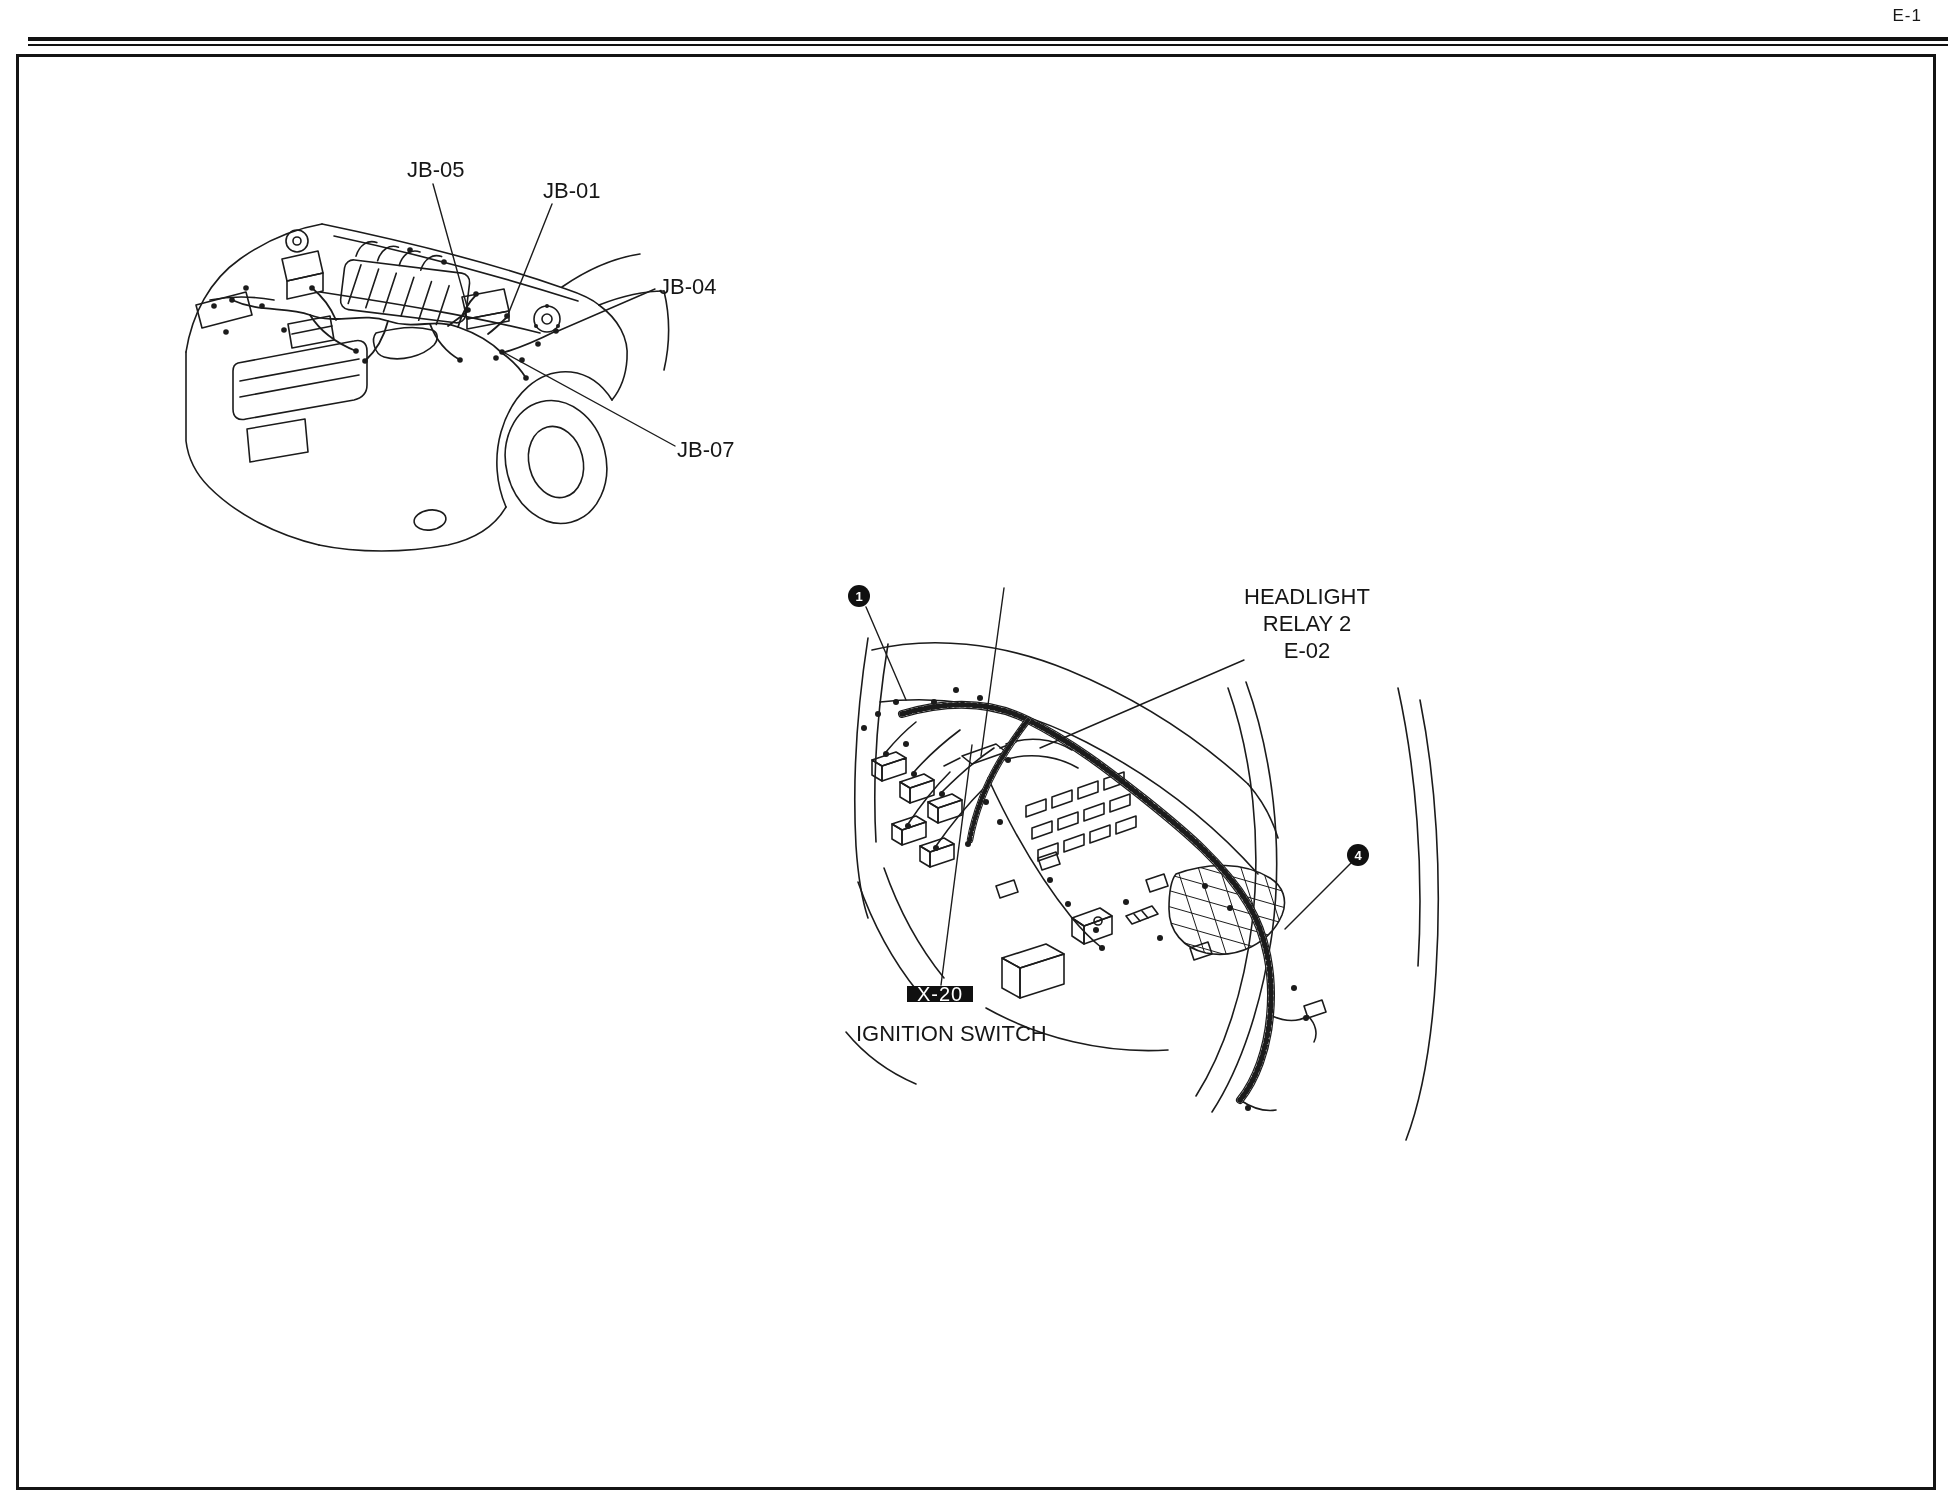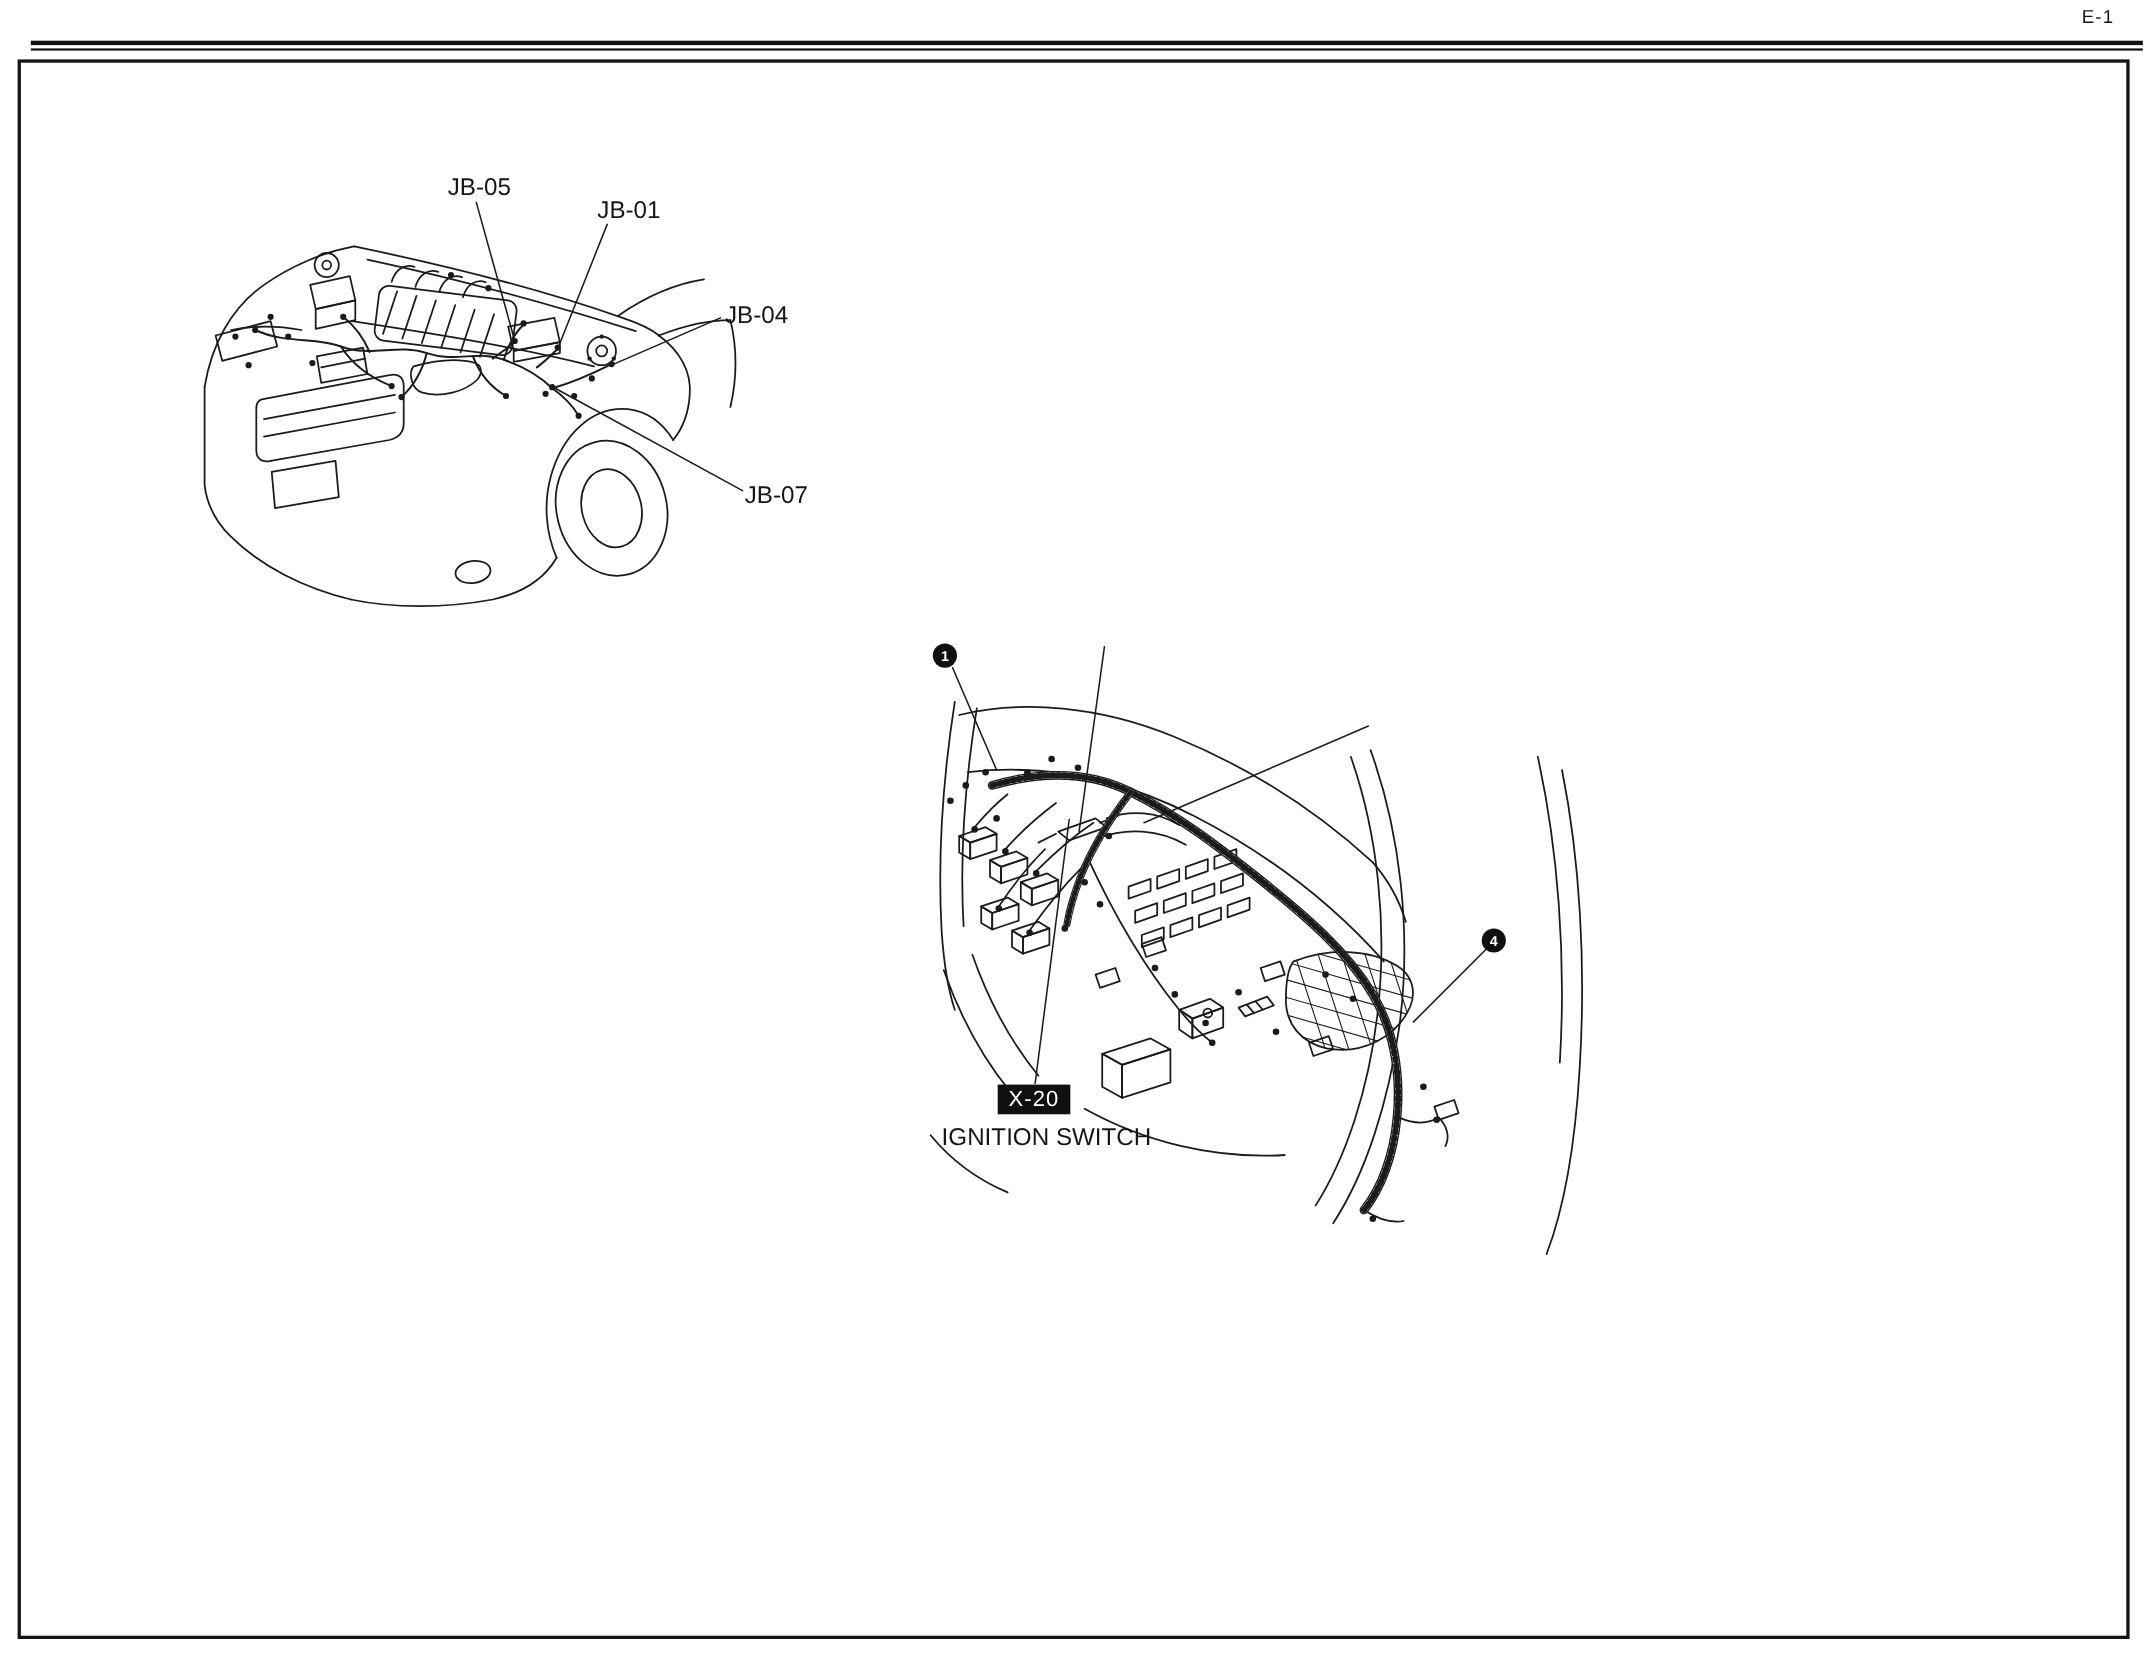--- a/index.html
+++ b/index.html
@@ -55,21 +55,21 @@
   .marker {
     position: absolute;
     width: 22px; height: 22px;
     background: #101010; color: #fff;
     border-radius: 50%;
     font-size: 13px; font-weight: 700;
     display: flex; align-items: center; justify-content: center;
   }
   .connector-chip {
     position: absolute;
-    width: 66px; height: 27px;
+    width: 66px; height: 16px;
     background: #101010; color: #ffffff;
     font-size: 20px; letter-spacing: 1px;
     display: flex; align-items: center; justify-content: center;
   }
 </style>
 </head>
 <body>
 
 <div class="page">
 
@@ -314,20 +314,25 @@
       <path d="M941,985 L972,745"></path>
     </g>
   </svg>
 
   <div class="lbl" style="left:407px; top:157px;">JB-05</div>
   <div class="lbl" style="left:543px; top:178px;text-align:right;">JB-01</div>
   <div class="lbl" style="left:659px; top:274px;">JB-04</div>
   <div class="lbl" style="left:677px; top:437px;">JB-07</div>
 
 
+  <div class="lbl-block" style="left:1222px; top:583px; width:170px;">
+    <div>HEADLIGHT</div>
+    <div>RELAY 2</div>
+    <div>E-02</div>
+  </div>
 
   <div class="marker" style="left:848px; top:585px;">1</div>
   <div class="marker" style="left:1347px; top:844px;">4</div>
 
   <div class="connector-chip" style="left:907px; top:986px;">X-20</div>
   <div class="lbl" style="left:856px; top:1021px;">IGNITION SWITCH</div>
 
 </div>
 
 </body></html>

